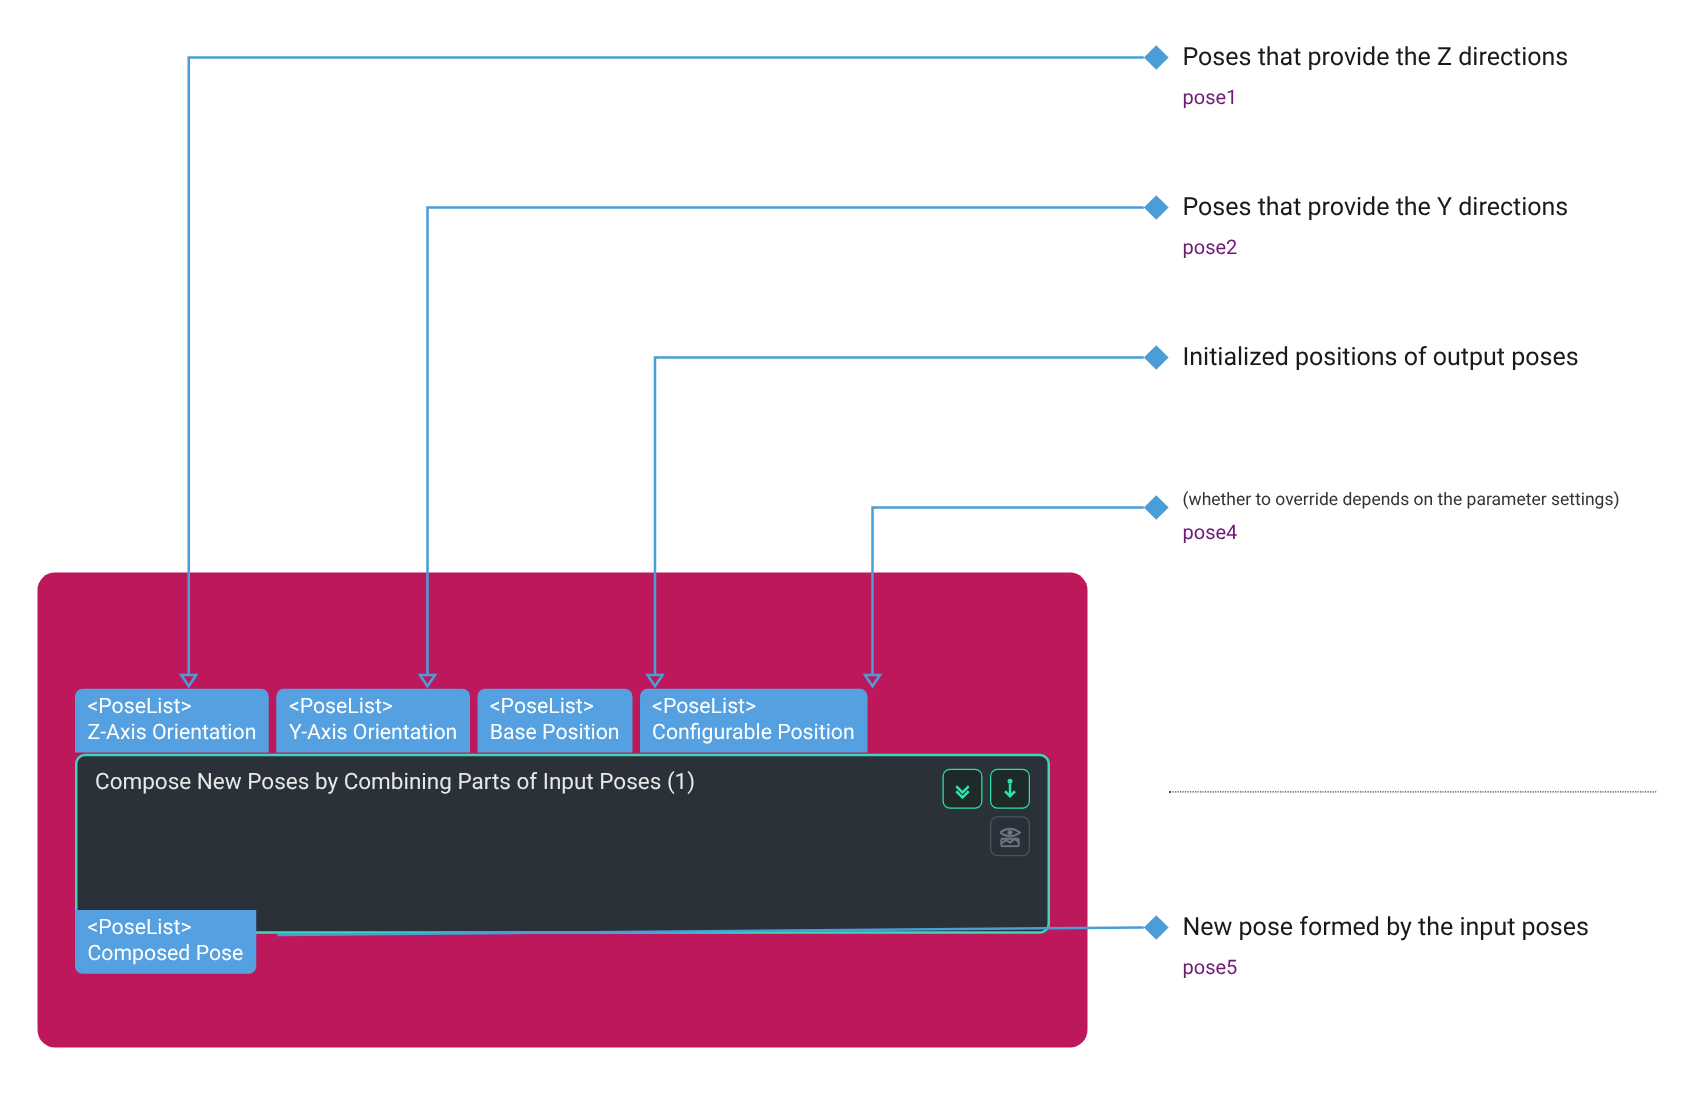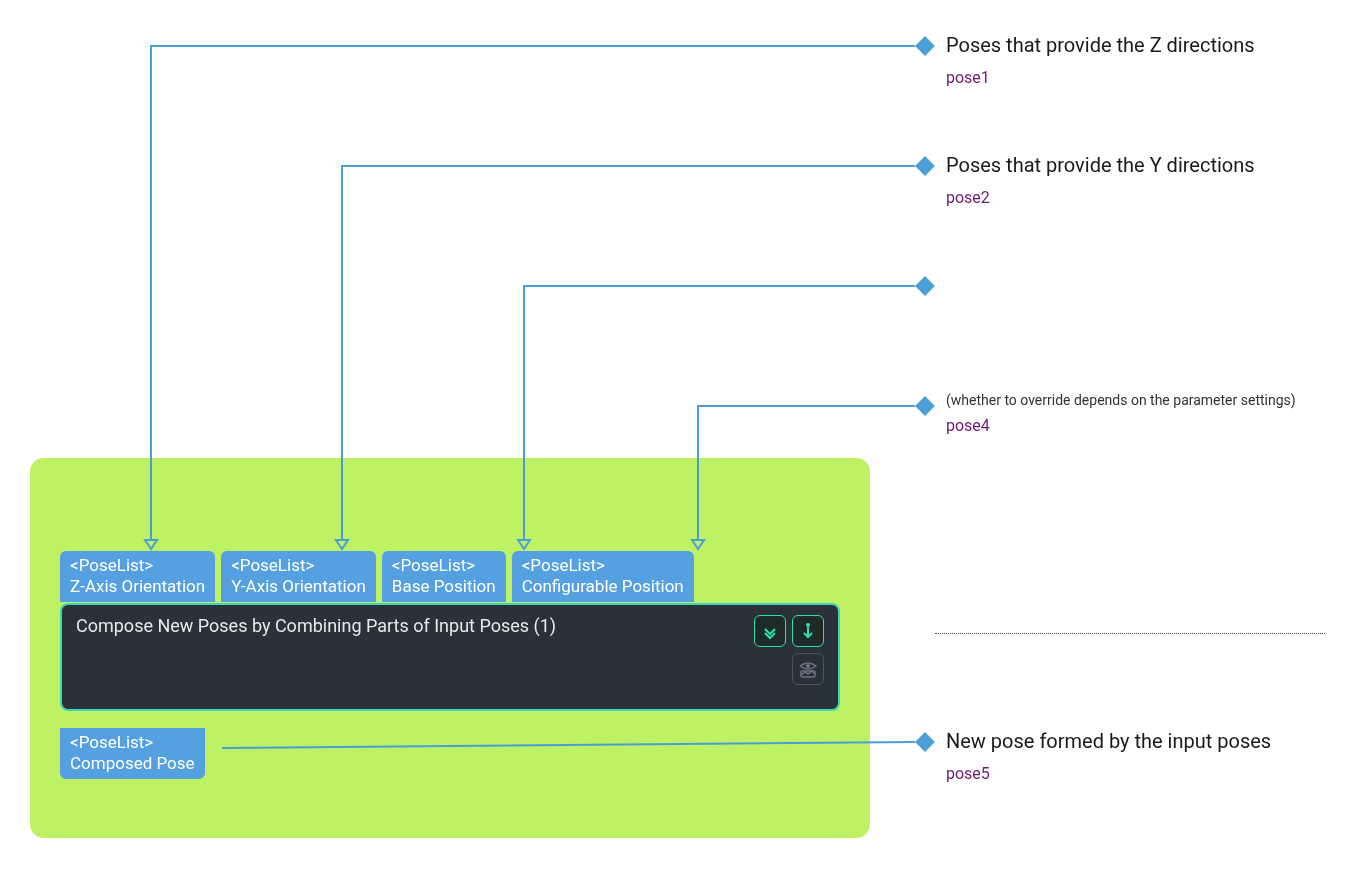--- a/index.html
+++ b/index.html
@@ -10,21 +10,21 @@
   height: 889px;
   position: relative;
   overflow: hidden;
 }
 .node-panel {
   position: absolute;
   left: 30px;
   top: 458px;
   width: 840px;
   height: 380px;
-  background: #bef264;
+  background: #be185d;
   border-radius: 14px;
   padding: 32px;
 }
 .inputs-row {
   position: absolute;
   left: 30px;
   top: 93px;
   display: flex;
   gap: 6px;
 }
@@ -43,21 +43,21 @@
   position: absolute;
   left: 30px;
   top: 270px;
   border-radius: 0 0 6px 6px;
 }
 .node-body {
   position: absolute;
   left: 30px;
   top: 145px;
   width: 780px;
-  height: 108px;
+  height: 144px;
   background: #2b3138;
   border: 2px solid #3fd6b8;
   border-radius: 8px;
   color: #e8e8e8;
   padding: 10px 14px;
   font-size: 18px;
   display: flex;
   justify-content: space-between;
 }
 .node-actions {
@@ -190,20 +190,21 @@
 </div>
 <div class="bullet" style="left:918px; top:39px"></div>
 
 <div class="annotation" style="top:152px">
   <div class="annot-title">Poses that provide the Y directions</div>
   <div class="annot-sub">pose2</div>
 </div>
 <div class="bullet" style="left:918px; top:159px"></div>
 
 <div class="annotation" style="top:272px">
+  <div class="annot-title">Initialized positions of output poses</div>
 </div>
 <div class="bullet" style="left:918px; top:279px"></div>
 
 <div class="annotation" style="top:392px">
   <div class="annot-sub small">(whether to override depends on the parameter settings)</div>
   <div class="annot-sub" style="margin-top:8px">pose4</div>
 </div>
 <div class="bullet" style="left:918px; top:399px"></div>
 
 <div class="divider"></div>

